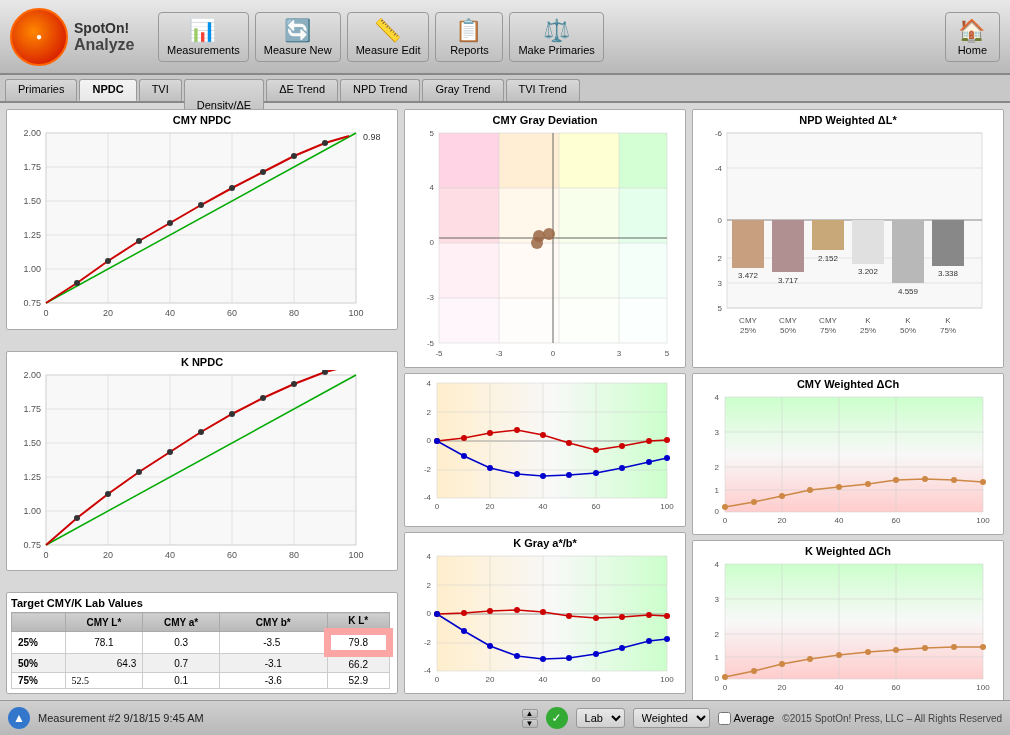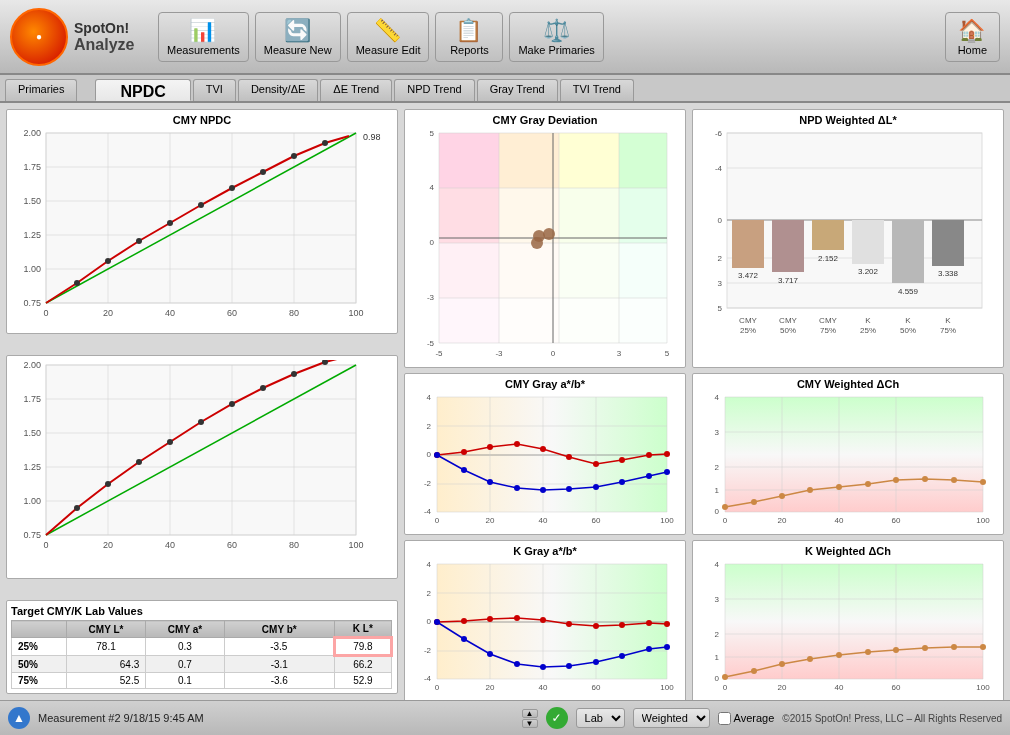--- a/index.html
+++ b/index.html
@@ -50,27 +50,27 @@
   <button style="display:flex; flex-direction:column; align-items:center; background:linear-gradient(to bottom,#e0e0e0,#c0c0c0); border:1px solid #999; border-radius:4px; padding:5px 12px; cursor:pointer; font-size:11px;">
     <span style="font-size:22px;">🏠</span>
     <span>Home</span>
   </button>
 </div>
 
 <div style="display:flex; background:#c8c8c8; border-bottom:2px solid #888; padding:4px 5px 0; gap:2px; height:28px;">
   <div style="padding:3px 12px; background:linear-gradient(to bottom,#d8d8d8,#c0c0c0); border:1px solid #999; border-bottom:none; border-radius:3px 3px 0 0; cursor:pointer; font-size:11px;">
     <span>Primaries</span>
   </div>
-  <div style="padding:3px 24px; background:linear-gradient(to bottom,#f4f4f4,#e8e8e8); border:1px solid #999; border-bottom:1px solid #e8e8e8; border-radius:3px 3px 0 0; cursor:pointer; font-size:16px; font-weight:bold;margin-left:16px;">
+  <div style="padding:3px 12px; background:linear-gradient(to bottom,#f4f4f4,#e8e8e8); border:1px solid #999; border-bottom:1px solid #e8e8e8; border-radius:3px 3px 0 0; cursor:pointer; font-size:11px; font-weight:bold;">
     <span>NPDC</span>
   </div>
   <div style="padding:3px 12px; background:linear-gradient(to bottom,#d8d8d8,#c0c0c0); border:1px solid #999; border-bottom:none; border-radius:3px 3px 0 0; cursor:pointer; font-size:11px;">
     <span>TVI</span>
   </div>
-  <div style="padding:3px 12px; background:linear-gradient(to bottom,#d8d8d8,#c0c0c0); border:1px solid #999; border-bottom:none; border-radius:3px 3px 0 0; cursor:pointer; font-size:11px;">
+  <div style="padding:19px 12px; background:linear-gradient(to bottom,#d8d8d8,#c0c0c0); border:1px solid #999; border-bottom:none; border-radius:3px 3px 0 0; cursor:pointer; font-size:11px;">
     <span>Density/ΔE</span>
   </div>
   <div style="padding:3px 12px; background:linear-gradient(to bottom,#d8d8d8,#c0c0c0); border:1px solid #999; border-bottom:none; border-radius:3px 3px 0 0; cursor:pointer; font-size:11px;">
     <span>ΔE Trend</span>
   </div>
   <div style="padding:3px 12px; background:linear-gradient(to bottom,#d8d8d8,#c0c0c0); border:1px solid #999; border-bottom:none; border-radius:3px 3px 0 0; cursor:pointer; font-size:11px;">
     <span>NPD Trend</span>
   </div>
   <div style="padding:3px 12px; background:linear-gradient(to bottom,#d8d8d8,#c0c0c0); border:1px solid #999; border-bottom:none; border-radius:3px 3px 0 0; cursor:pointer; font-size:11px;">
     <span>Gray Trend</span>
@@ -130,20 +130,21 @@
         <circle cx="221" cy="60" r="3" fill="#333"></circle>
         <circle cx="252" cy="44" r="3" fill="#333"></circle>
         <circle cx="283" cy="28" r="3" fill="#333"></circle>
         <circle cx="314" cy="15" r="3" fill="#333"></circle>
 
         <text x="352" y="12" font-size="9" fill="#333">0.98</text>
       </svg>
     </div>
 
     <div style="background:white; border:1px solid #aaa; border-radius:2px; padding:4px; flex:1;">
+      <div style="text-align:center; font-size:11px; font-weight:bold; margin-bottom:2px;">K NPDC</div>
       <svg width="370" height="195" style="display:block;">
         <rect x="35" y="5" width="310" height="170" fill="#f8f8f8" stroke="#ddd"></rect>
         <line x1="35" y1="5" x2="35" y2="175" stroke="#ccc" stroke-width="0.5"></line>
         <line x1="97" y1="5" x2="97" y2="175" stroke="#ccc" stroke-width="0.5"></line>
         <line x1="159" y1="5" x2="159" y2="175" stroke="#ccc" stroke-width="0.5"></line>
         <line x1="221" y1="5" x2="221" y2="175" stroke="#ccc" stroke-width="0.5"></line>
         <line x1="283" y1="5" x2="283" y2="175" stroke="#ccc" stroke-width="0.5"></line>
         <line x1="345" y1="5" x2="345" y2="175" stroke="#ccc" stroke-width="0.5"></line>
         <line x1="35" y1="5" x2="345" y2="5" stroke="#ccc" stroke-width="0.5"></line>
         <line x1="35" y1="39" x2="345" y2="39" stroke="#ccc" stroke-width="0.5"></line>
@@ -191,32 +192,32 @@
             <th style="background:linear-gradient(to bottom,#d0d0d0,#b8b8b8); border:1px solid #aaa; padding:2px 6px;">CMY b*</th>
             <th style="background:linear-gradient(to bottom,#d0d0d0,#b8b8b8); border:1px solid #aaa; padding:2px 6px;">K L*</th>
           </tr>
         </thead>
         <tbody>
           <tr>
             <td style="border:1px solid #ccc; padding:2px 6px; font-weight:bold;">25%</td>
             <td style="border:1px solid #ccc; padding:2px 6px; text-align:center;">78.1</td>
             <td style="border:1px solid #ccc; padding:2px 6px; text-align:center;">0.3</td>
             <td style="border:1px solid #ccc; padding:2px 6px; text-align:center;">-3.5</td>
-            <td style="border:3px solid #fca5a5; padding:2px 6px; text-align:center;">79.8</td>
+            <td style="border:7px solid #fca5a5; padding:2px 6px; text-align:center;">79.8</td>
           </tr>
           <tr style="background:#f0f0f0;">
             <td style="border:1px solid #ccc; padding:2px 6px; font-weight:bold;">50%</td>
             <td style="border:1px solid #ccc; padding:2px 6px; text-align:right;">64.3</td>
             <td style="border:1px solid #ccc; padding:2px 6px; text-align:center;">0.7</td>
             <td style="border:1px solid #ccc; padding:2px 6px; text-align:center;">-3.1</td>
             <td style="border:1px solid #ccc; padding:2px 6px; text-align:center;">66.2</td>
           </tr>
           <tr>
             <td style="border:1px solid #ccc; padding:2px 6px; font-weight:bold;">75%</td>
-            <td style="border:1px solid #ccc; padding:2px 6px; text-align:right;">52.5</td>
+            <td style="border:1px solid #ccc; padding:2px 6px; text-align:left;font-family:Liberation Serif, serif;">52.5</td>
             <td style="border:1px solid #ccc; padding:2px 6px; text-align:center;">0.1</td>
             <td style="border:1px solid #ccc; padding:2px 24px; text-align:center;">-3.6</td>
             <td style="border:1px solid #ccc; padding:2px 6px; text-align:center;">52.9</td>
           </tr>
         </tbody>
       </table>
     </div>
   </div>
 
   <div style="display:flex; flex-direction:column; gap:5px; width:282px;">
@@ -276,21 +277,20 @@
         <text x="210" y="228" text-anchor="middle" font-size="8" fill="#555">3</text>
         <text x="258" y="228" text-anchor="middle" font-size="8" fill="#555">5</text>
 
         <circle cx="130" cy="108" r="6" fill="#996644" opacity="0.85"></circle>
         <circle cx="140" cy="106" r="6" fill="#996644" opacity="0.85"></circle>
         <circle cx="128" cy="115" r="6" fill="#996644" opacity="0.85"></circle>
       </svg>
     </div>
 
     <div style="background:white; border:1px solid #aaa; border-radius:2px; padding:4px; flex:1;">
-      <div style="text-align:center; font-size:11px; font-weight:bold; margin-bottom:2px;">CMY Gray a*/b*</div>
       <svg width="268" height="138" style="display:block;">
 
         <defs>
           <linearGradient id="abBg" x1="0" y1="0" x2="1" y2="0">
             <stop offset="0%" stop-color="#ffeecc"></stop>
             <stop offset="50%" stop-color="#f8f8f8"></stop>
             <stop offset="100%" stop-color="#ccffcc"></stop>
           </linearGradient>
         </defs>
         <rect x="28" y="5" width="230" height="115" fill="url(#abBg)"></rect>

